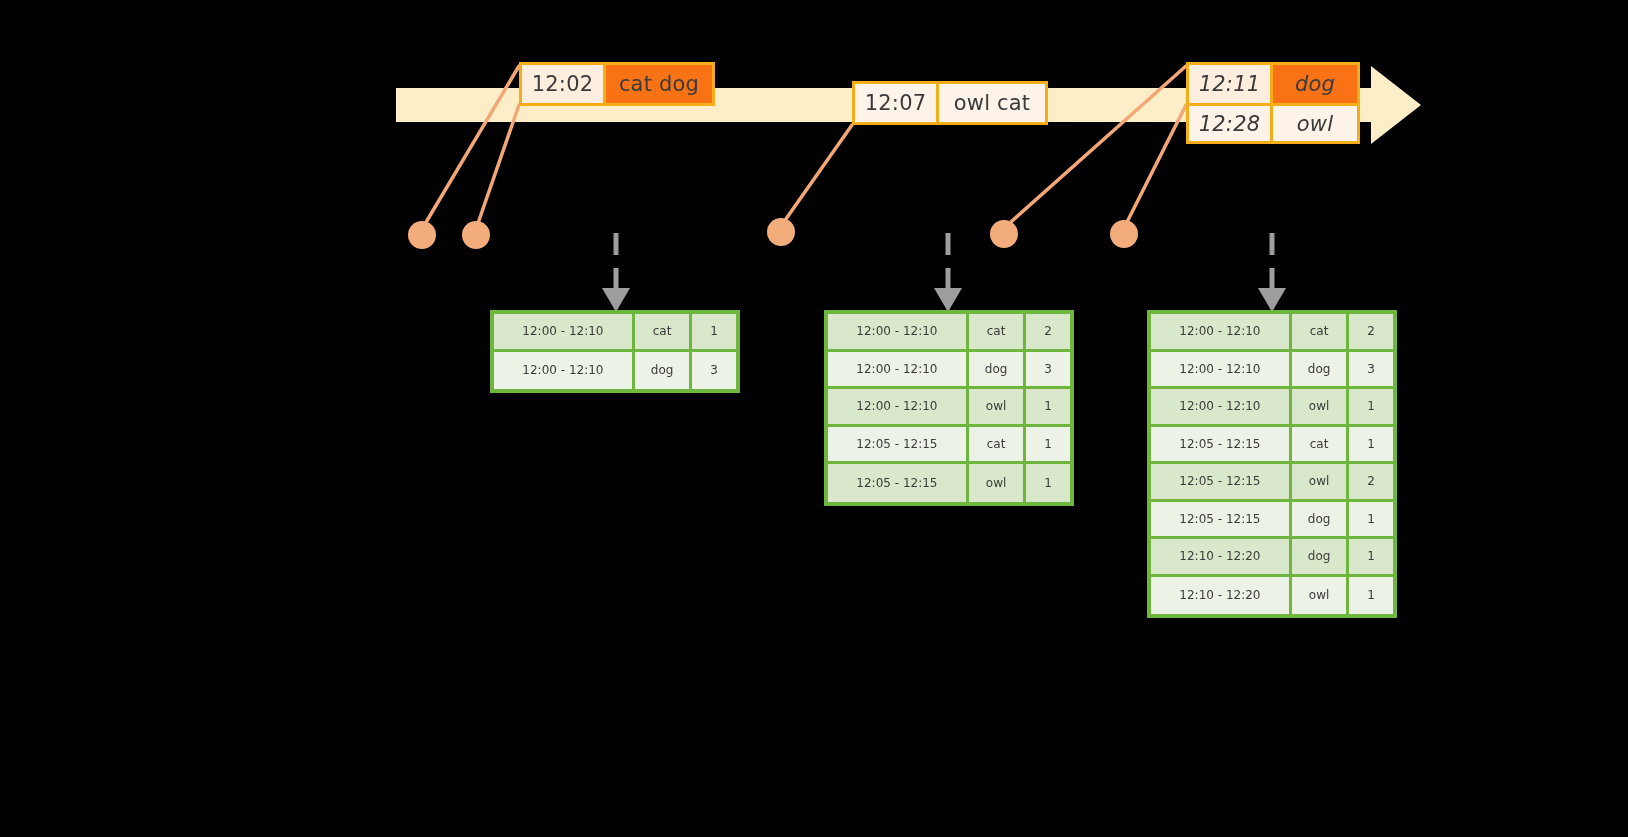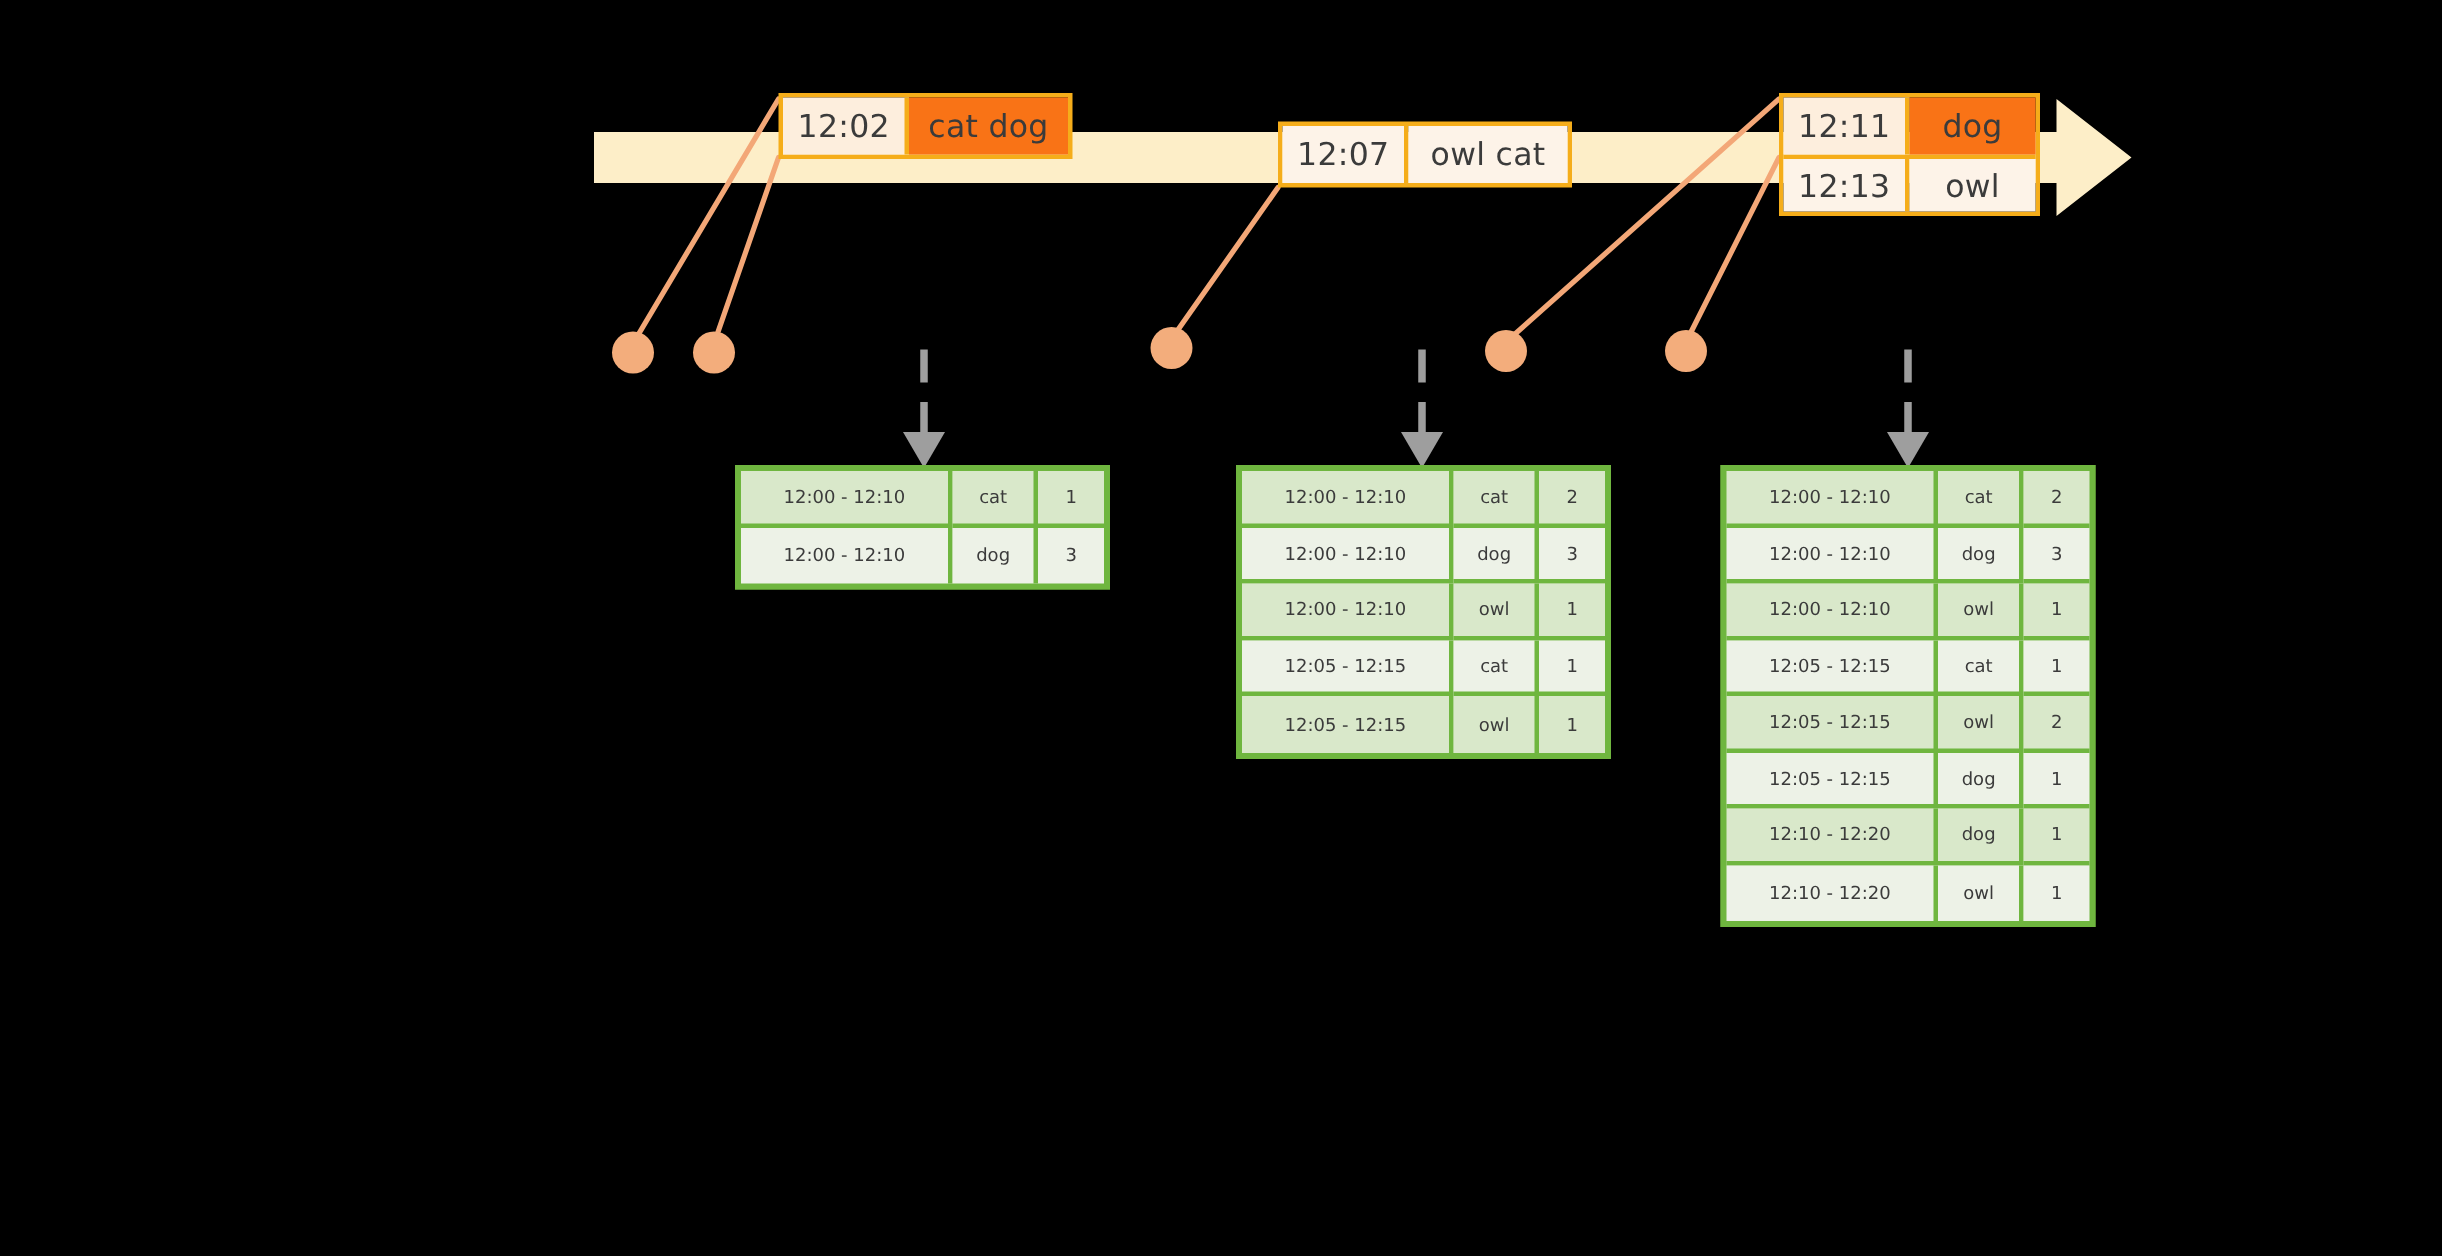--- a/index.html
+++ b/index.html
@@ -80,27 +80,27 @@
     </div>
   </div>
 
   <div class="evt-group" style="left:836px;top:81px;width:196px;">
     <div class="evt-row shade-b">
       <div class="evt-time">12:07</div>
       <div class="evt-payload">owl cat</div>
     </div>
   </div>
 
-  <div class="evt-group" style="left:1170px;top:62px;width:174px;">
+  <div class="evt-group" style="left:1170px;top:62px;width:174px;font-style:italic;">
     <div class="evt-row shade-a">
       <div class="evt-time">12:11</div>
       <div class="evt-payload">dog</div>
     </div>
     <div class="evt-row shade-b">
-      <div class="evt-time">12:13</div>
+      <div class="evt-time">12:28</div>
       <div class="evt-payload">owl</div>
     </div>
   </div>
 
   <div class="gtable" style="left:474px;top:310px;width:250px;">
     <div class="grow odd">
       <div class="gcell c-win">12:00 - 12:10</div>
       <div class="gcell c-key">cat</div>
       <div class="gcell c-cnt">1</div>
     </div>

